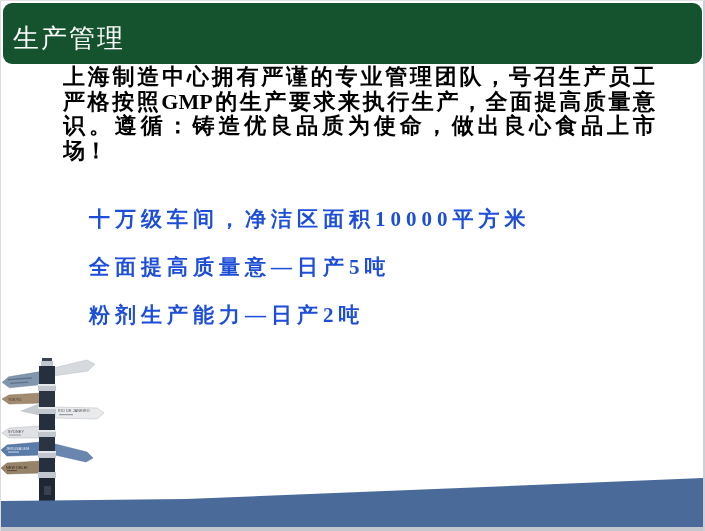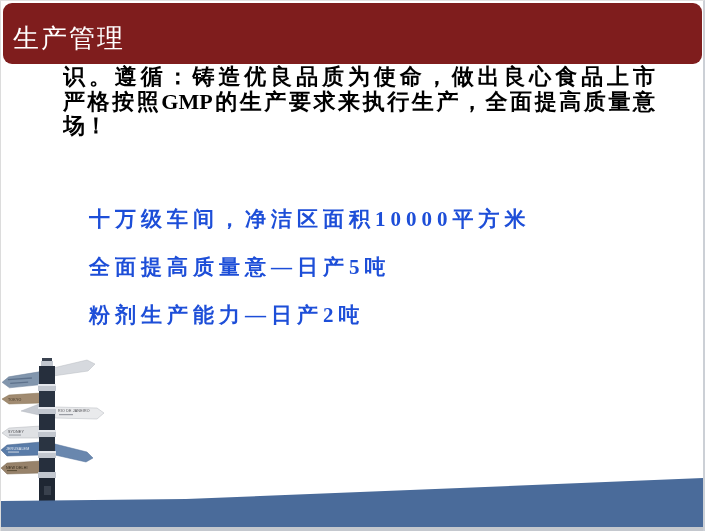--- a/index.html
+++ b/index.html
@@ -13,21 +13,21 @@
     border-top: 1px solid #e2e2e2;
     border-left: 1px solid #dcdcdc;
     border-right: 2px solid #ccd0d6;
     font-family: "Liberation Serif", "DejaVu Serif", serif;
   }
   
   .title-bar {
     position: absolute;
     left: 2px; top: 2px;
     width: 699px; height: 61px;
-    background: #7f1d1d;
+    background: #14532d;
     border-radius: 9px;
     display: flex;
     align-items: center;
     box-sizing: border-box;
     padding-left: 10px;
     padding-top: 10px;
   }
   .title-bar .page-title {
     color: #ffffff;
     font-size: 26px;
@@ -98,22 +98,23 @@
 </head>
 <body>
 
 <div class="slide">
 
   <div class="title-bar">
     <span class="page-title">生产管理</span>
   </div>
 
   <div class="intro">
+    <div class="line">上海制造中心拥有严谨的专业管理团队，号召生产员工</div>
+    <div class="line">严格按照GMP的生产要求来执行生产，全面提高质量意</div>
     <div class="line">识。遵循：铸造优良品质为使命，做出良心食品上市</div>
-    <div class="line">严格按照GMP的生产要求来执行生产，全面提高质量意</div>
     <div class="line last">场！</div>
   </div>
 
   <div class="capabilities">
     <div class="cap-item">十万级车间，净洁区面积10000平方米</div>
     <div class="cap-item">全面提高质量意—日产5吨</div>
     <div class="cap-item">粉剂生产能力—日产2吨</div>
   </div>
 
   <svg class="signpost" viewBox="0 0 106 144" aria-hidden="true">

